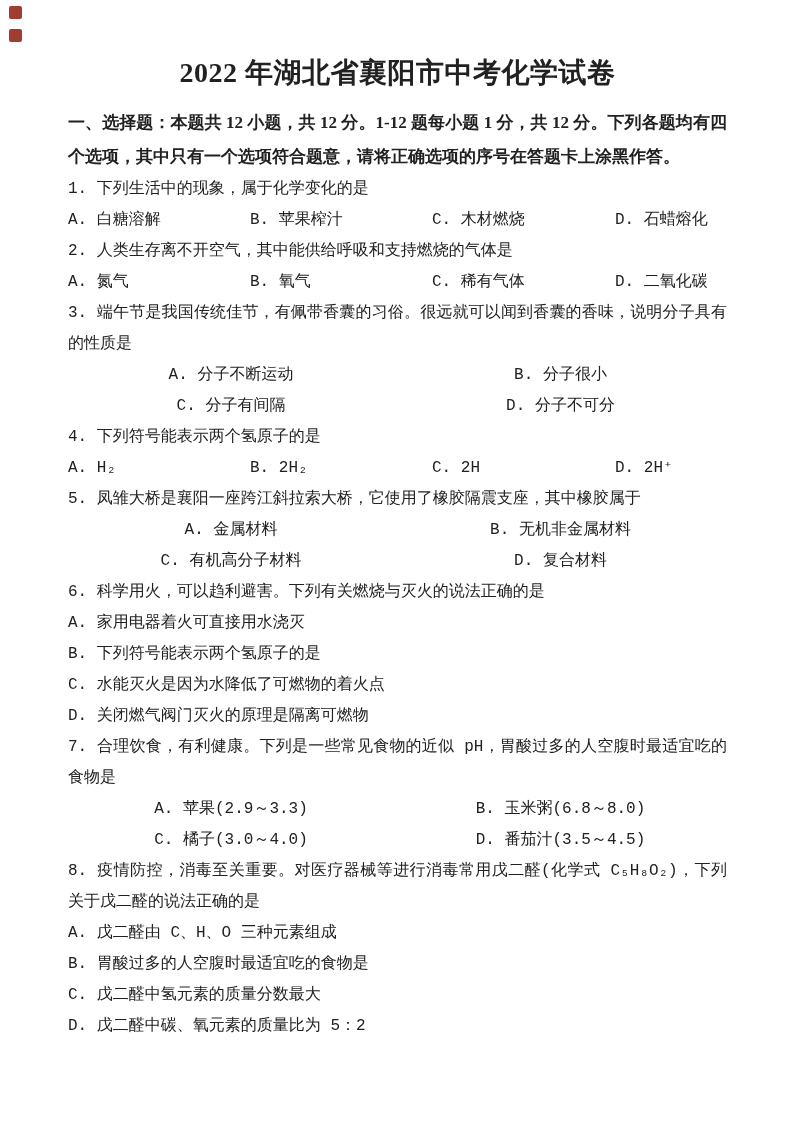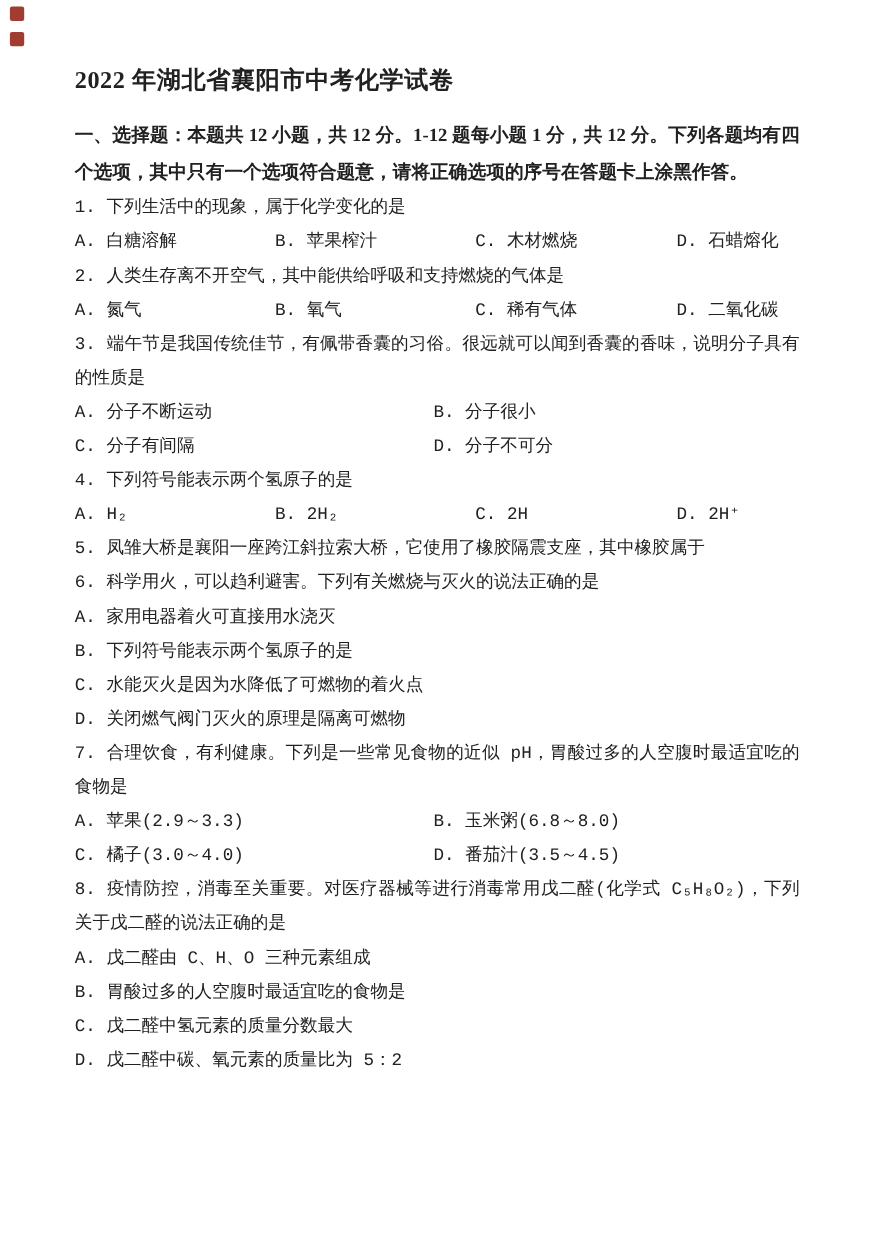--- a/index.html
+++ b/index.html
@@ -25,24 +25,24 @@
   }
   .marker {
     width: 13px;
     height: 13px;
     margin-bottom: 10px;
     background: #a03c30;
     border-radius: 2px;
   }
   .title {
     margin: 0;
-    font-size: 22px;
+    font-size: 28px;
     line-height: 26px;
     font-weight: 700;
-    text-align: left;
+    text-align: center;
     letter-spacing: 0.5px;
   }
   .intro {
     margin: 20px 0 0 0;
     font-size: 17px;
     line-height: 34px;
     font-weight: 700;
     text-align: justify;
     text-justify: inter-ideograph;
   }
@@ -64,20 +64,21 @@
     line-height: 31px;
   }
   .opts.cols4 {
     display: grid;
     grid-template-columns: 163px 163px 164px auto;
     gap: 19px;
   }
   .opts.cols2 {
     display: grid;
     grid-template-columns: 326px auto;
+    text-align: center;
   }
   .opts.rows .opt {
     display: block;
   }
   .opt {
     white-space: nowrap;
   }
 </style>
 </head>
 <body>
@@ -130,20 +131,26 @@
       <div class="opts cols4">
         <span class="opt">A. H₂</span>
         <span class="opt">B. 2H₂</span>
         <span class="opt">C. 2H</span>
         <span class="opt">D. 2H⁺</span>
       </div>
     </section>
 
     <section class="q">
       <div class="stem">5. 凤雏大桥是襄阳一座跨江斜拉索大桥，它使用了橡胶隔震支座，其中橡胶属于</div>
+      <div class="opts cols2">
+        <span class="opt">A. 金属材料</span>
+        <span class="opt">B. 无机非金属材料</span>
+        <span class="opt">C. 有机高分子材料</span>
+        <span class="opt">D. 复合材料</span>
+      </div>
     </section>
 
     <section class="q">
       <div class="stem">6. 科学用火，可以趋利避害。下列有关燃烧与灭火的说法正确的是</div>
       <div class="opts rows">
         <span class="opt">A. 家用电器着火可直接用水浇灭</span>
         <span class="opt">B. 下列符号能表示两个氢原子的是</span>
         <span class="opt">C. 水能灭火是因为水降低了可燃物的着火点</span>
         <span class="opt">D. 关闭燃气阀门灭火的原理是隔离可燃物</span>
       </div>

